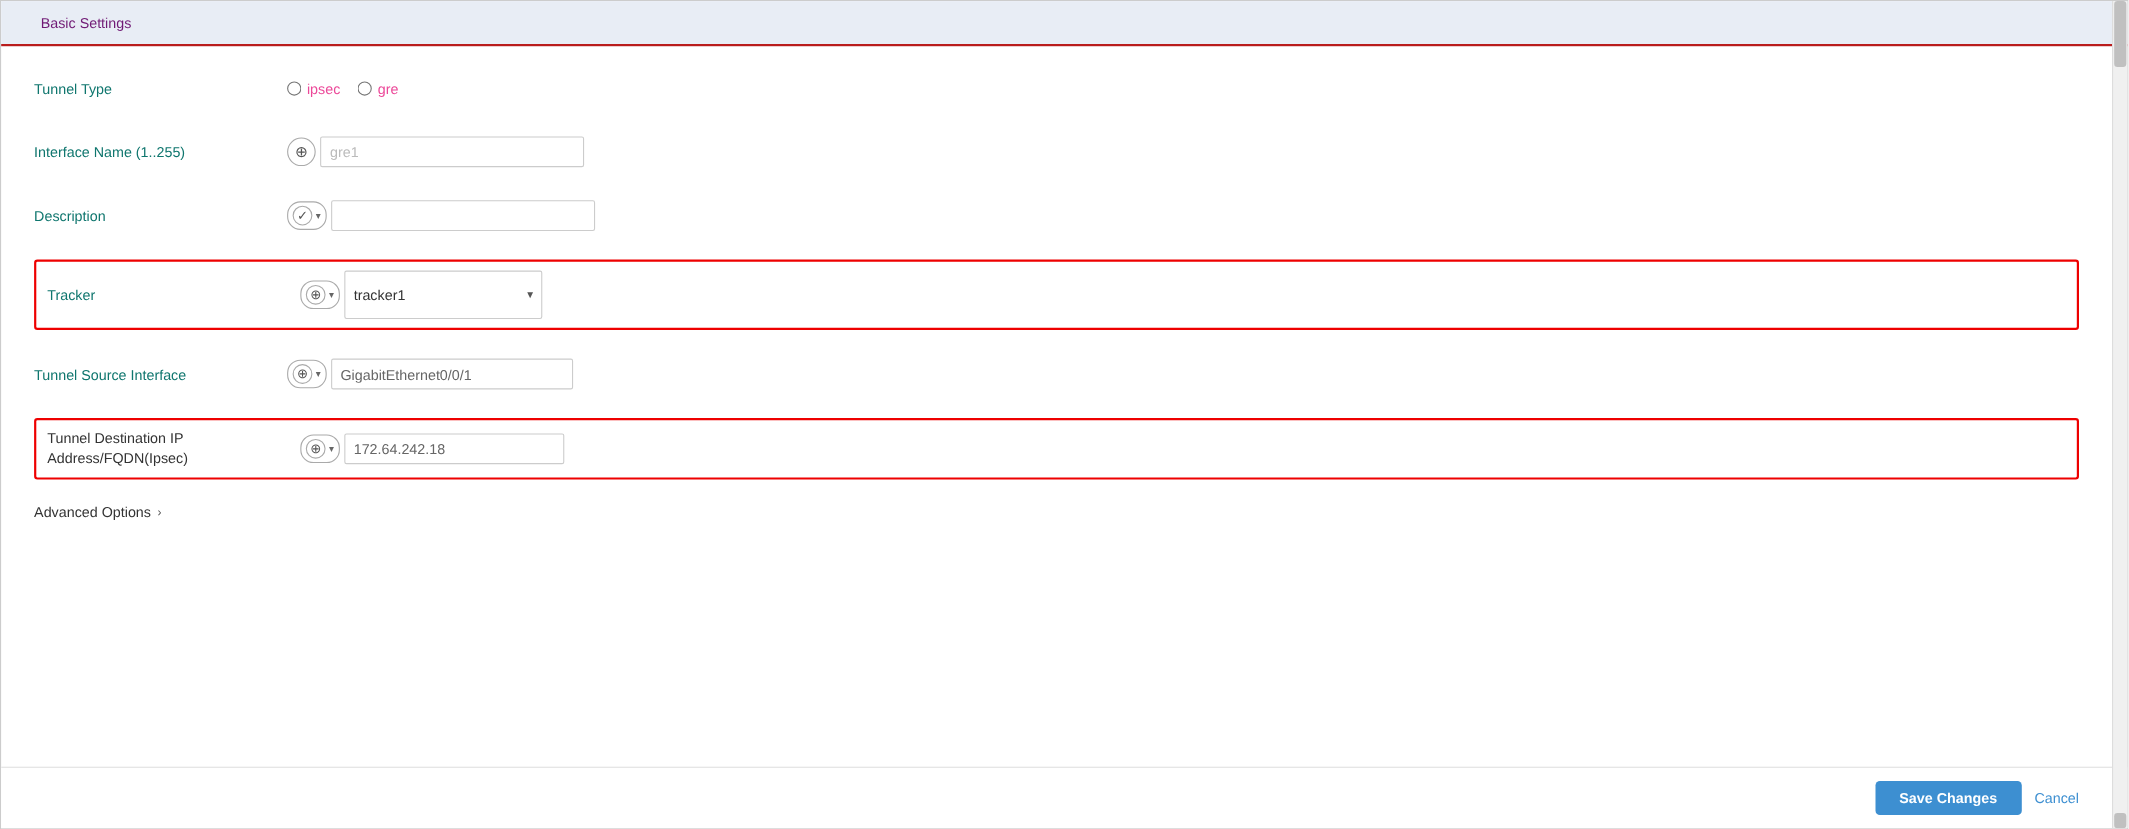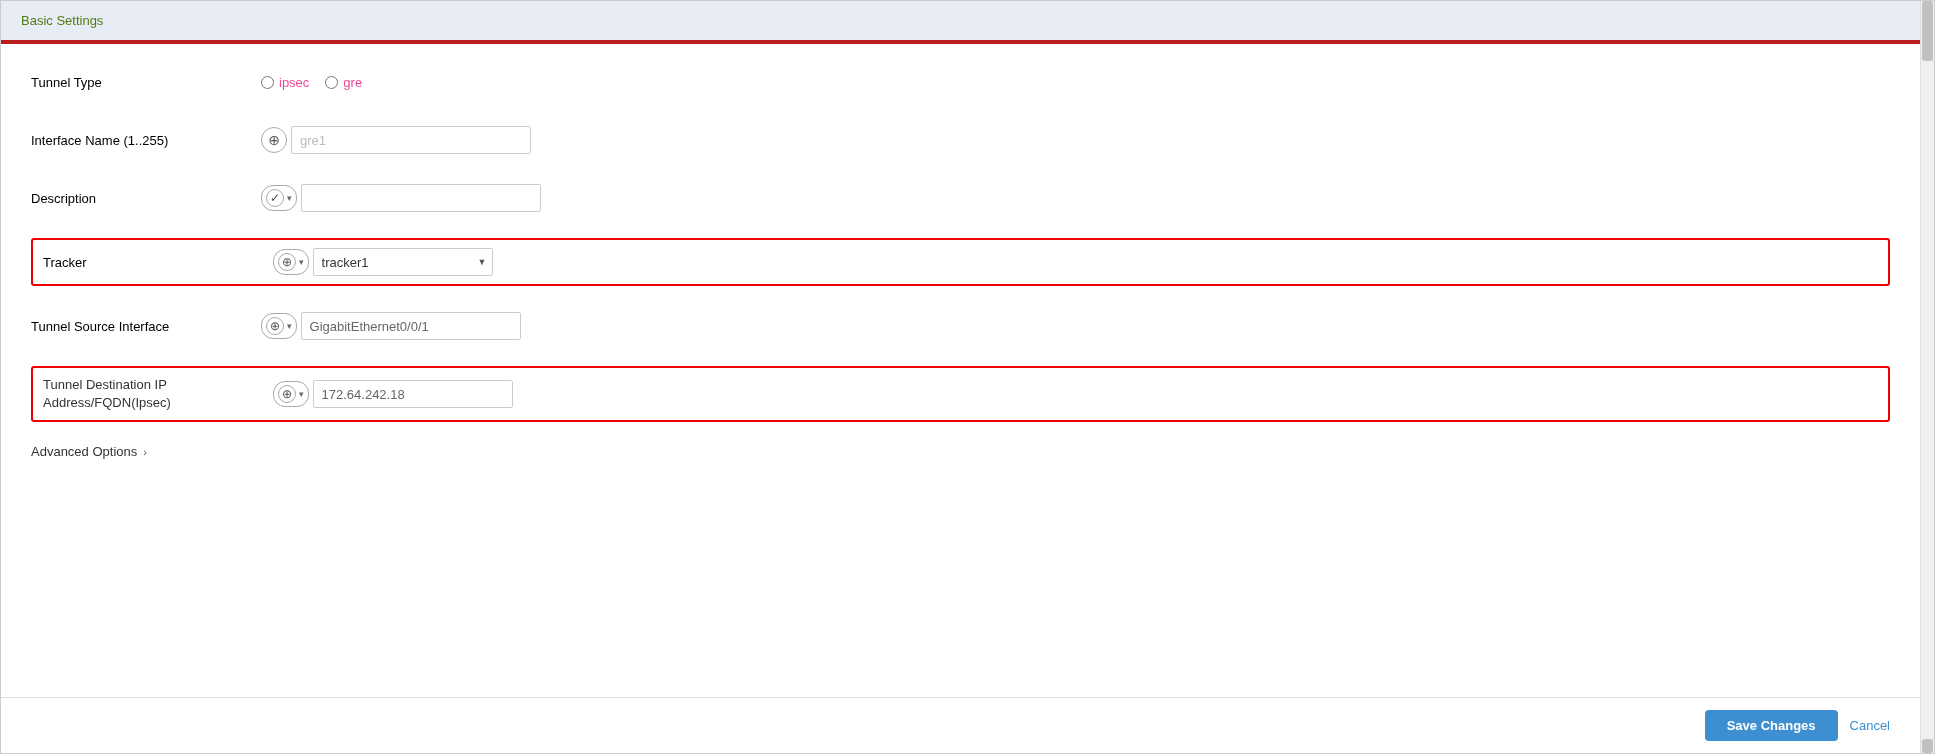--- a/index.html
+++ b/index.html
@@ -47,45 +47,45 @@
       left: 1px;
       right: 1px;
       height: 14px;
       background: #c0c0c0;
       border-radius: 3px;
     }
 
     
     .section-header {
       background: #e8edf5;
-      padding: 12px 20px;
-      font-size: 13px;
-      color: #4d7c0f;
+      padding: 12px 36px;
+      font-size: 13px;
+      color: #701a75;
       font-weight: normal;
-      border-bottom: 4px solid #b91c1c;
+      border-bottom: 2px solid #b91c1c;
     }
 
     
     .main-content {
       flex: 1;
       padding: 20px 30px;
       overflow: hidden;
       padding-right: 44px;
     }
 
     
     .form-row {
       display: flex;
       align-items: center;
       margin-bottom: 22px;
       min-height: 36px;
     }
     .form-label {
       width: 230px;
-      color: #000000;
+      color: #0f766e;
       font-size: 13px;
       flex-shrink: 0;
     }
     .form-label-multiline {
       width: 230px;
       color: #333;
       font-size: 13px;
       flex-shrink: 0;
       line-height: 1.4;
     }
@@ -149,21 +149,21 @@
       background: #fff;
       outline: none;
       width: 240px;
     }
     .text-input::placeholder {
       color: #bbb;
     }
 
     
     .select-input {
-      height: 28px;
+      height: 44px;
       border: 1px solid #ccc;
       border-radius: 2px;
       padding: 0 24px 0 8px;
       font-size: 13px;
       color: #333;
       background: #fff;
       outline: none;
       width: 180px;
       appearance: none;
       -webkit-appearance: none;

